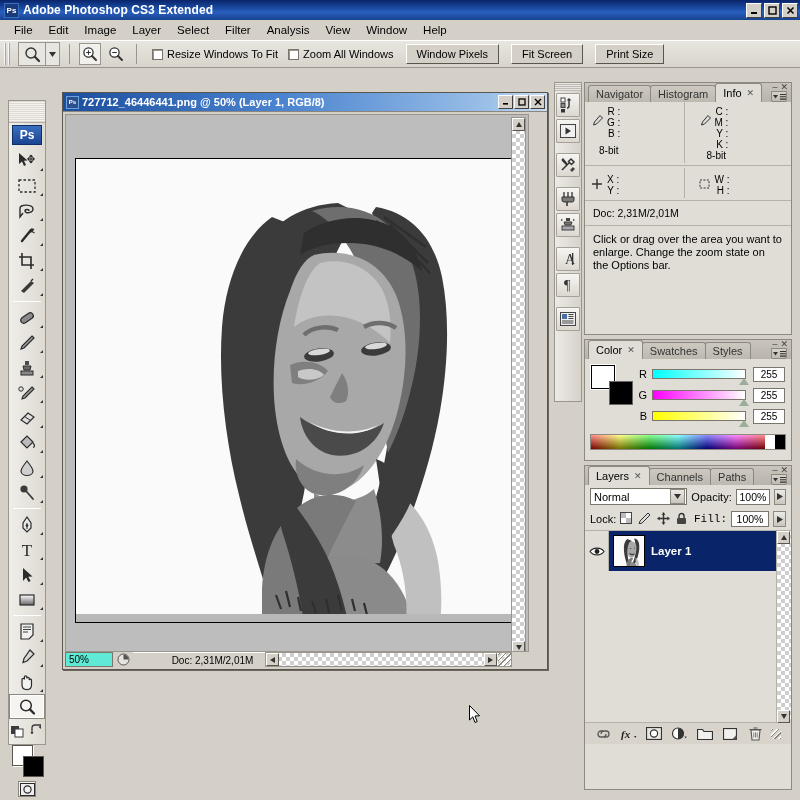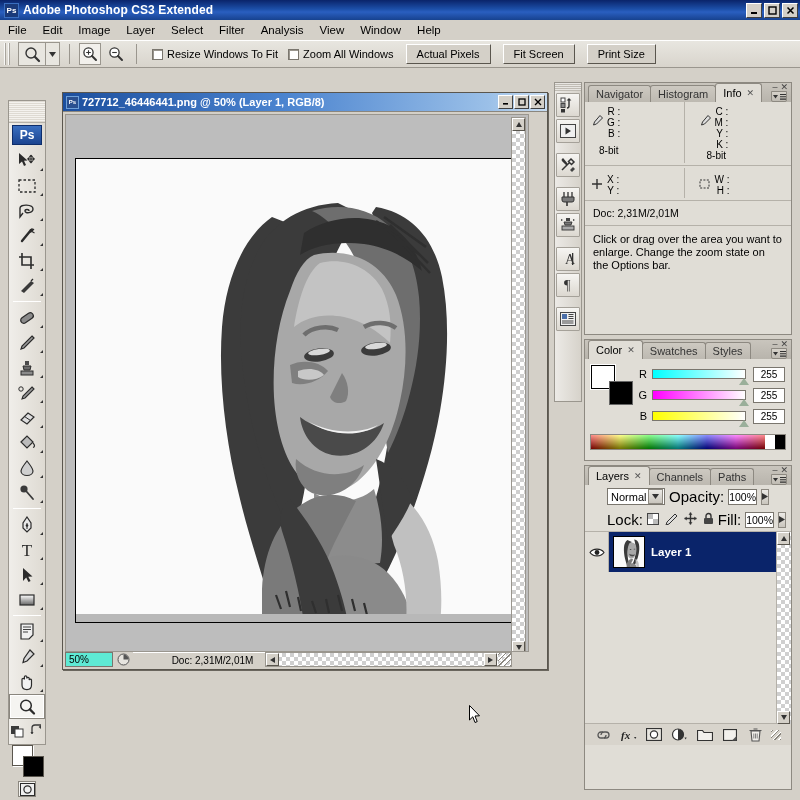--- a/index.html
+++ b/index.html
@@ -30,21 +30,21 @@
     width:16px;height:15px;background:#d4d0c8;
     border-top:1px solid #fff;border-left:1px solid #fff;
     border-right:1px solid #404040;border-bottom:1px solid #404040;
     display:flex;align-items:center;justify-content:center;
     font-size:9px;line-height:1; font-family:"Liberation Sans",sans-serif;
   }
 
   
   .menubar {
     position:absolute; left:0; top:20px; width:800px; height:20px;
-    background:#d4d0c8; display:flex; align-items:center; 
+    background:#d4d0c8; display:flex; align-items:center; padding-left:6px;
     border-bottom:1px solid #d4d0c8;
   }
   .menuitem { padding:2px 8px; font-size:11.5px; color:#000; cursor:default; }
 
   
   .optionsbar {
     position:absolute; left:0; top:40px; width:800px; height:28px;
     background:linear-gradient(to bottom,#e8e6e0,#d8d4cc);
     border-top:1px solid #fff; border-bottom:1px solid #9a968e;
     display:flex; align-items:center; padding-left:4px; gap:4px;
@@ -189,26 +189,26 @@
           font-size:10px; display:flex;align-items:center;justify-content:center; }
   .spectrum { height:16px; margin:4px 5px 4px; border:1px solid #8d8981; display:flex; }
   .spec-main { flex:1; background:linear-gradient(to right,#ff0000,#ffff00,#00ff00,#00ffff,#0000ff,#ff00ff,#ff0000);
                position:relative; }
   .spec-main::after { content:''; position:absolute;inset:0;
                background:linear-gradient(to bottom,rgba(255,255,255,.55),rgba(0,0,0,.55)); }
   .spec-w { width:10px; background:#fff; }
   .spec-k { width:10px; background:#000; }
 
   
-  .lrow { display:flex; align-items:center; padding:3px 22px; gap:4px; }
+  .lrow { display:flex; align-items:center; padding:3px 5px; gap:4px; }
   .blend { width:108px;height:17px;background:#fff;border:1px solid #7a766e;display:flex;align-items:center; font-size:11px;}
   .blend span { padding-left:3px; flex:1; }
   .blend .ar { width:15px;height:15px;background:linear-gradient(to bottom,#eceae6,#c9c5bd);
      border:1px solid #8d8981;display:flex;align-items:center;justify-content:center;font-size:7px;margin:0 1px 0 0; }
-  .lbl-s { font-size:15px; }
+  .lbl-s { font-size:11px; }
   .numbox { width:38px;height:16px;background:#fff;border:1px solid #7a766e;
      display:flex;align-items:center;justify-content:center;font-size:10.5px; }
   .spin { width:13px;height:16px;background:linear-gradient(to bottom,#eceae6,#c9c5bd);
      border:1px solid #8d8981;display:flex;align-items:center;justify-content:center;font-size:7px; }
   .lock-icons { display:flex; gap:6px; align-items:center; }
   .layer-list { background:#e0ddd6; }
   .layer-item { display:flex; align-items:center; height:40px; background:#0a246a; color:#fff; }
   .eye { width:24px;display:flex;align-items:center;justify-content:center; background:#e0ddd6; height:40px;
          border-right:1px solid #b5b1a9;}
   .lthumb { width:32px;height:32px;margin:0 6px 0 4px;border:1px solid #000; overflow:hidden; background:#ddd; }
@@ -291,21 +291,21 @@
     </div>
     <div class="sep-v"></div>
     <div class="chk-wrap">
       <div class="chkbox"></div>
       <span>Resize Windows To Fit</span>
     </div>
     <div class="chk-wrap">
       <div class="chkbox"></div>
       <span>Zoom All Windows</span>
     </div>
-    <div class="pbtn">Actual Pixels</div>
+    <div class="pbtn">Window Pixels</div>
     <div class="pbtn">Fit Screen</div>
     <div class="pbtn">Print Size</div>
   </div>
 
   <div class="toolbox">
     <div class="tb-head"></div>
     <div class="ps-badge">Ps</div>
 
     <div class="tool">
       <svg width="20" height="18" viewBox="0 0 20 18">
@@ -922,21 +922,21 @@
               <path d="M6.5 0.5 l-2 2.2 h4 Z M6.5 12.5 l-2-2.2 h4 Z M0.5 6.5 l2.2-2 v4 Z M12.5 6.5 l-2.2-2 v4 Z" fill="#333"></path>
             </svg>
           </div>
           <div>
             <svg width="11" height="13" viewBox="0 0 11 13">
               <path d="M3 6 V4 a2.5 2.5 0 0 1 5 0 v2" fill="none" stroke="#333" stroke-width="1.4"></path>
               <rect x="1" y="6" width="9" height="6" rx="1" fill="#444"></rect>
             </svg>
           </div>
         </div>
-        <div class="lbl-s" style="margin-left:auto;">Fill:</div>
+        <div class="lbl-s" style="margin-left:auto;font-family:Liberation Mono, monospace;">Fill:</div>
         <div class="numbox">100%</div>
         <div class="spin">
           <svg width="6" height="7" viewBox="0 0 6 7">
               <path d="M0 0 L6 3.5 L0 7 Z" fill="#333"></path>
             </svg>
         </div>
       </div>
 
       <div class="layer-list" style="height:192px;border-top:1px solid #b5b1a9;position:relative;">
         <div class="layer-item">

